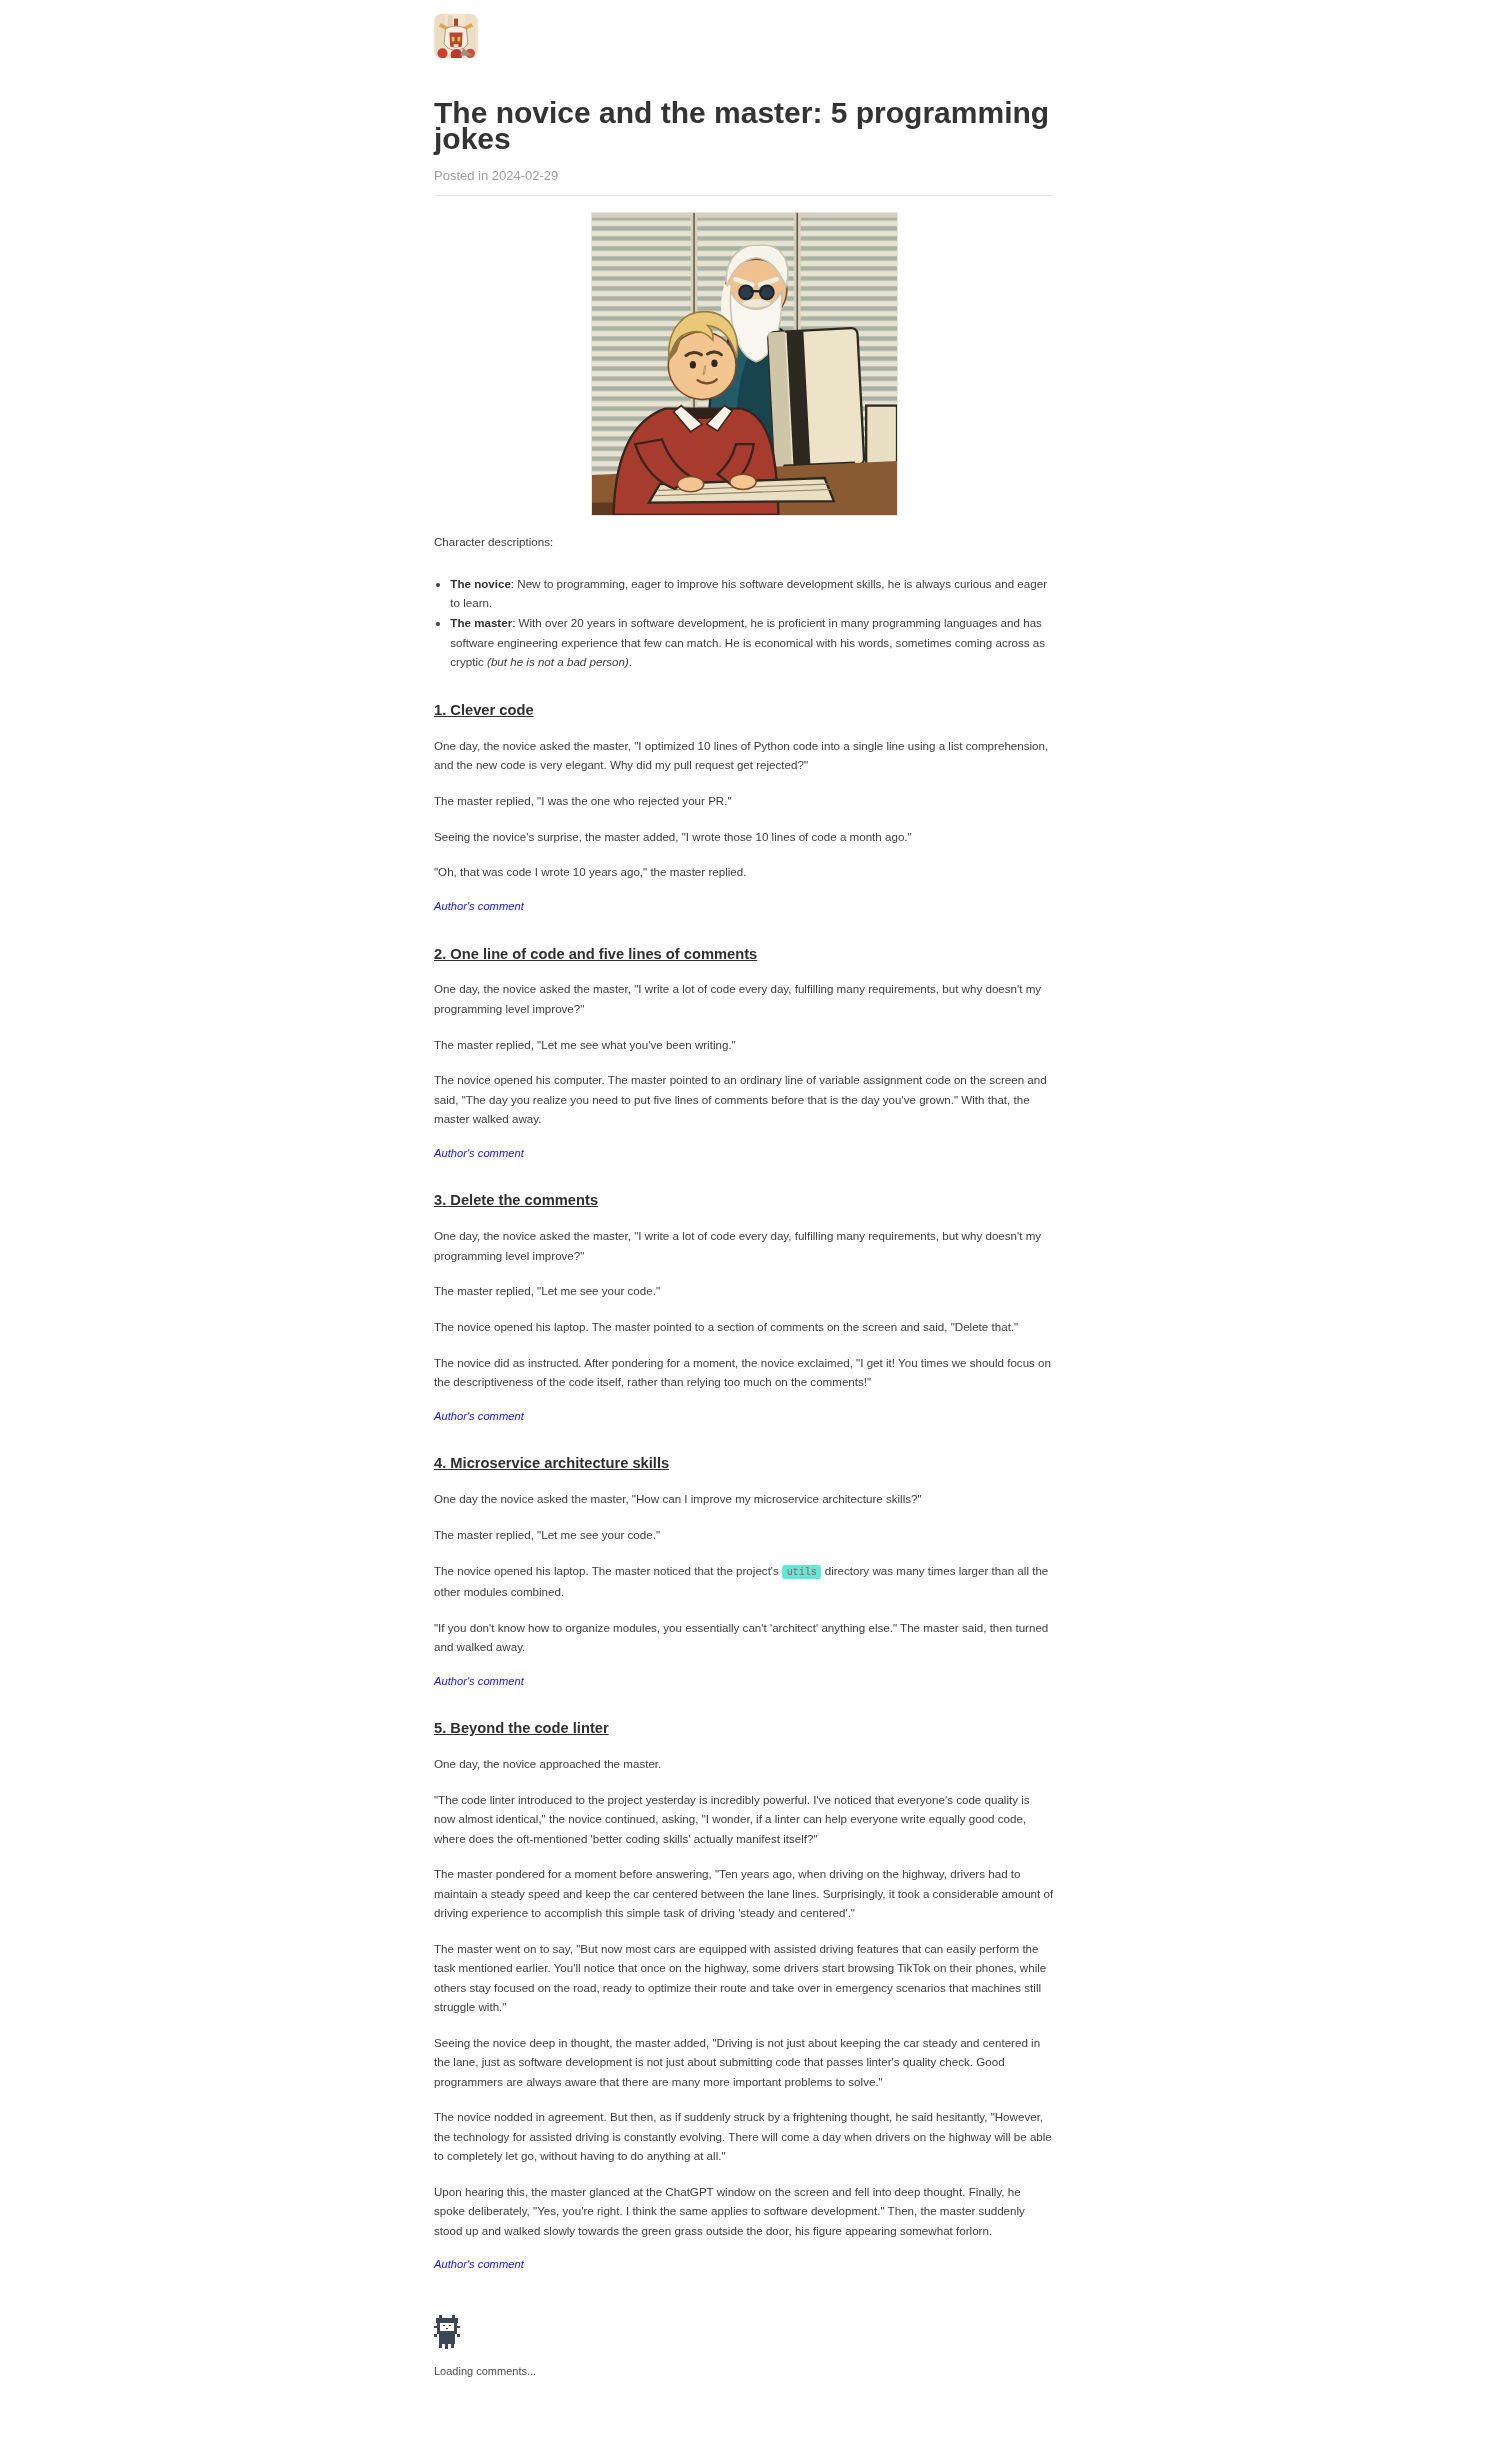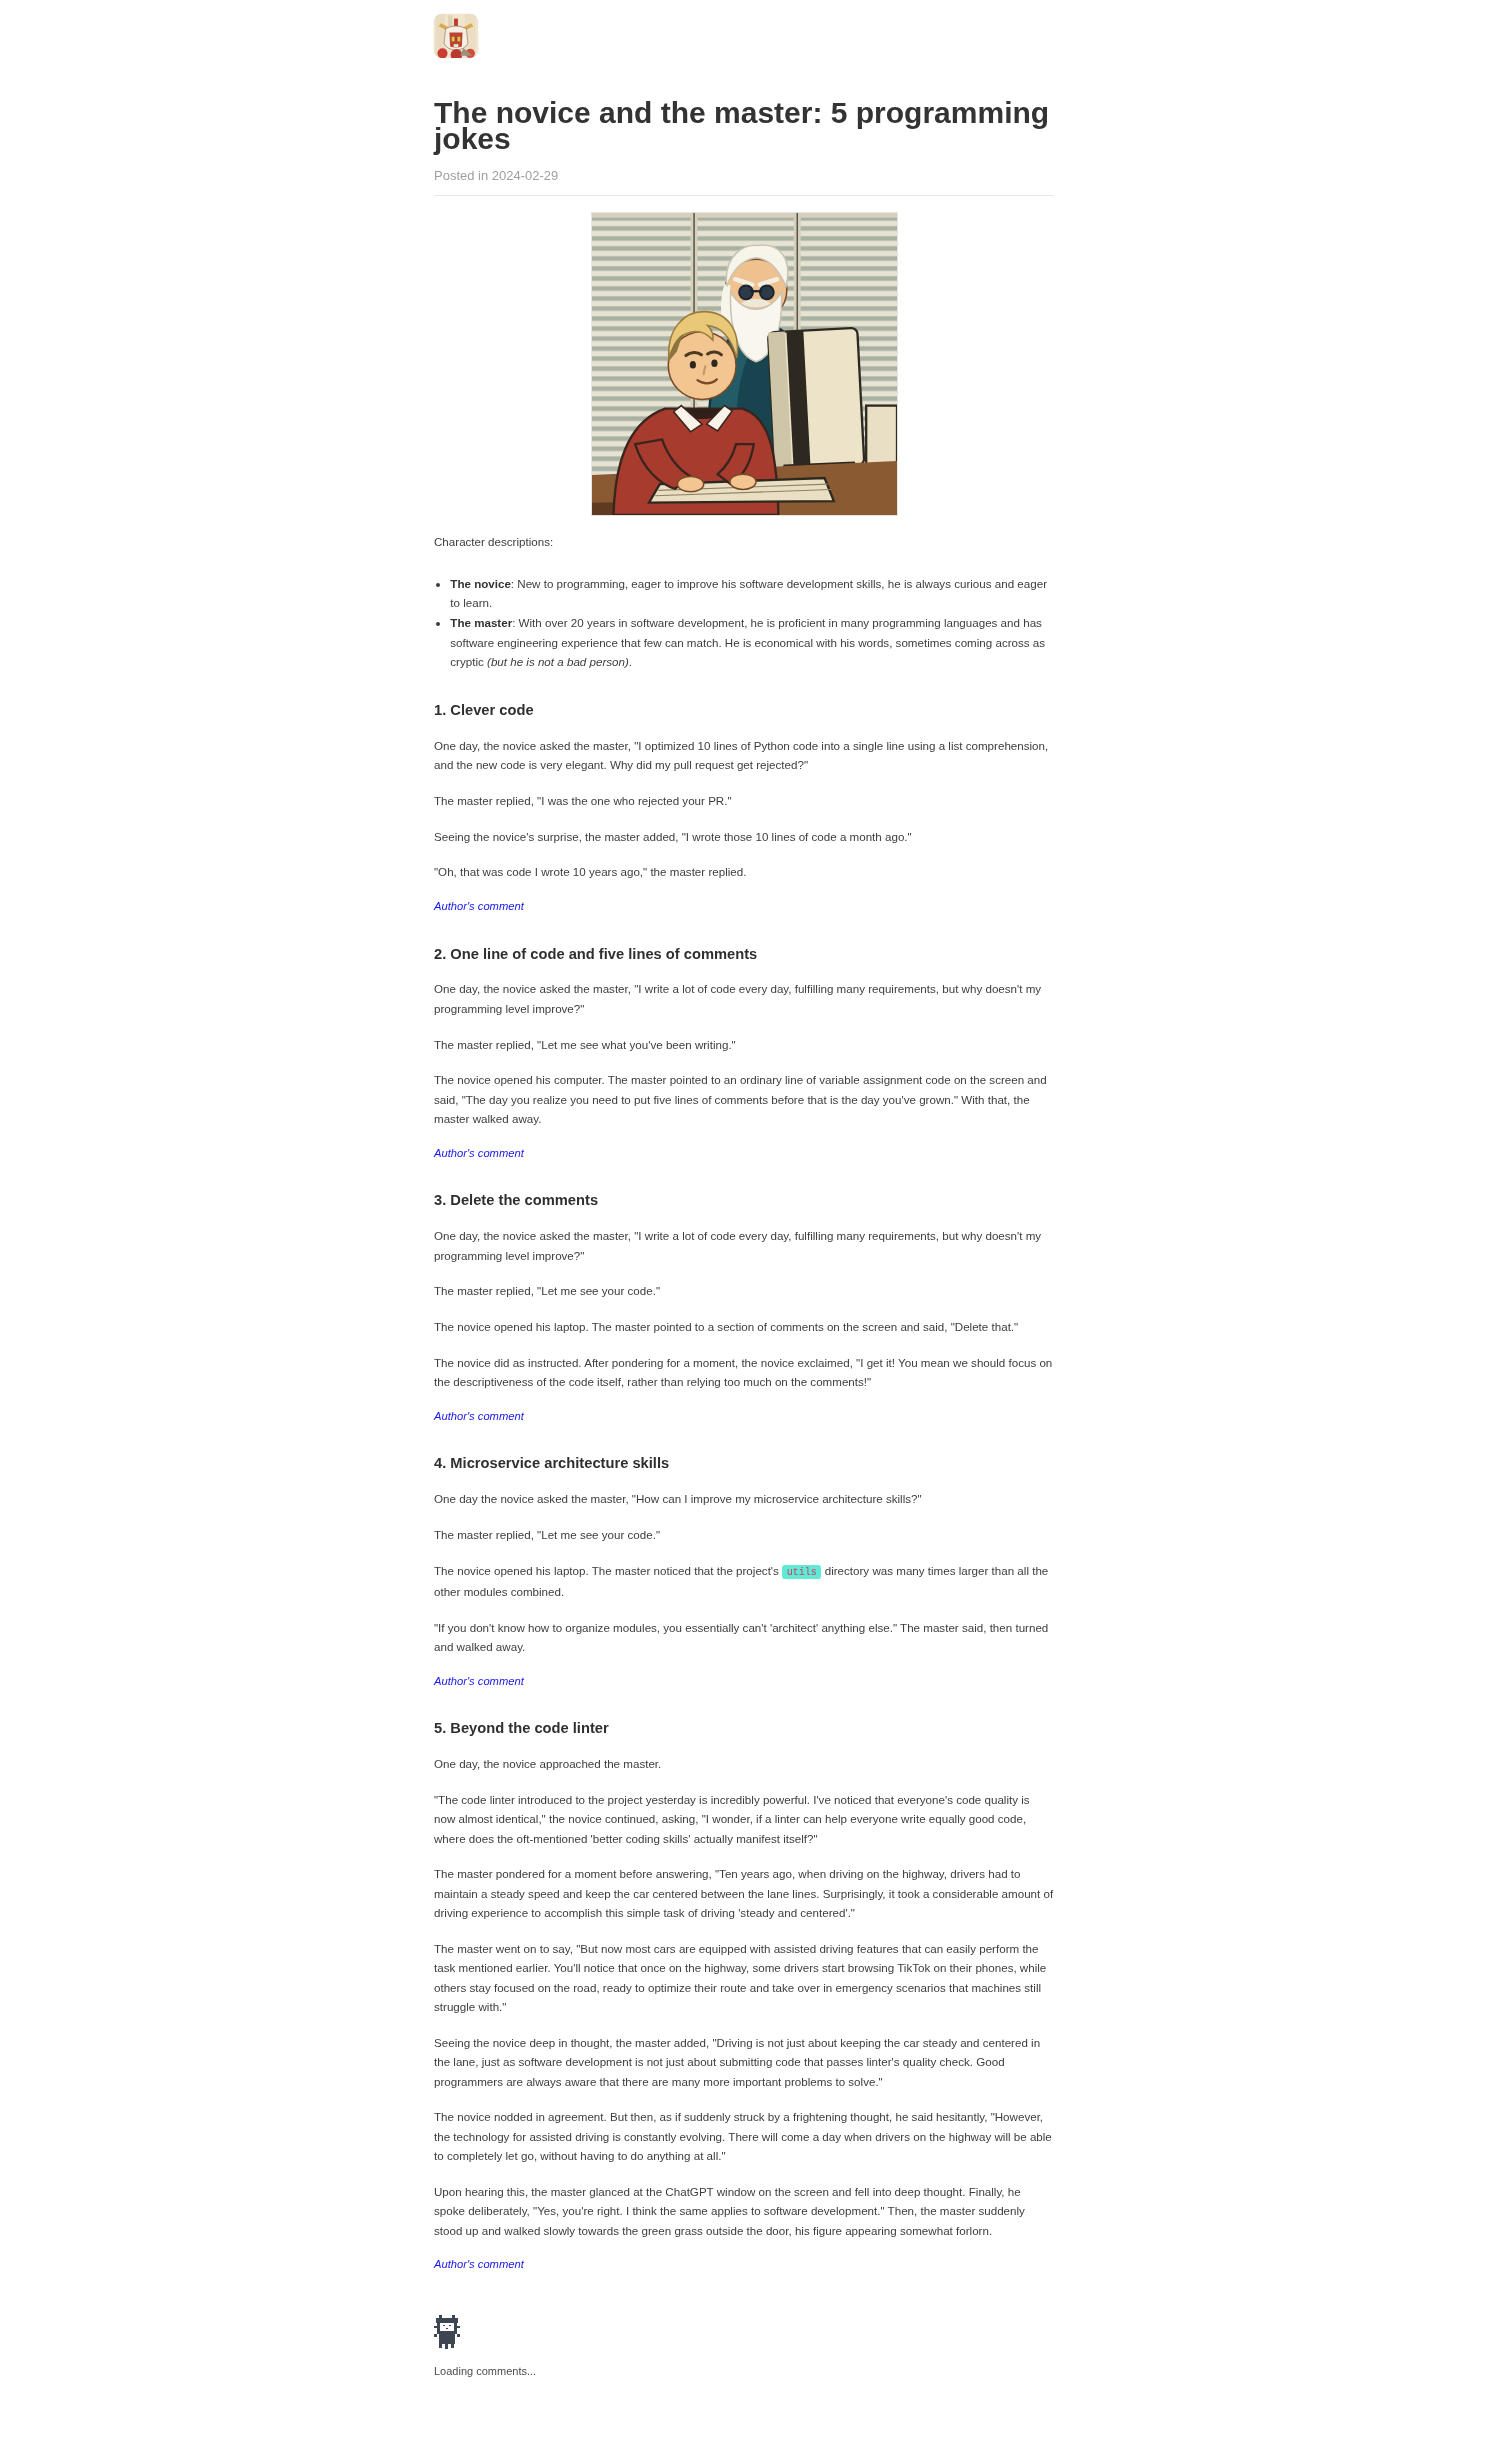--- a/index.html
+++ b/index.html
@@ -14,21 +14,21 @@
   hr.head-rule { border:none; border-top:0.8px solid #e7e7e7; margin:12.4px 0 0; }
 
   .hero-wrap { text-align:center; margin-top:15.5px; line-height:0; }
   .hero-wrap svg { border:0.8px solid #e3e3e3; background:#e9e6d8; }
 
   p.body-p { font-size:11.6px; line-height:19.4px; margin:16.3px 0 0; }
   ul.char-list { margin:22px 0 0; padding-left:16.3px; }
   ul.char-list li { font-size:11.6px; line-height:19.4px; margin:0.8px 0; }
   ul.char-list li b { color:#333; }
 
-  h3.section-heading { font-size:14.7px; line-height:18.6px; font-weight:700; color:#2f2f2f; margin:29.5px 0 0; }
+  h3.section-heading { font-size:14.7px; line-height:18.6px; font-weight:700; color:#2f2f2f; margin:29.5px 0 0;text-decoration:underline; }
 
   a.author-link { display:inline-block; margin-top:16.3px; color:#1717ee; font-size:11.2px; line-height:17px;
                   text-decoration:none; cursor:pointer;font-style:italic; }
 
   code.inline-code { font-family:"Liberation Mono","DejaVu Sans Mono",monospace; font-size:10px;
                      color:#d23b64; background:#5eead4; padding:1.6px 4.7px; border-radius:3.1px; }
 
   .comments-block { margin-top:42px; }
   .mascot { display:inline-block; line-height:0; }
   .loading-line { font-size:11px; color:#4d4d4d; margin-top:11px; }
@@ -161,21 +161,21 @@
         <p class="body-p">One day, the novice asked the master, "I write a lot of code every day, fulfilling many requirements, but why doesn't my programming level improve?"</p>
         <p class="body-p">The master replied, "Let me see what you've been writing."</p>
         <p class="body-p">The novice opened his computer. The master pointed to an ordinary line of variable assignment code on the screen and said, "The day you realize you need to put five lines of comments before that is the day you've grown." With that, the master walked away.</p>
         <div><a class="author-link" style="color: rgb(23, 23, 238);">Author's comment</a></div>
       </section>
       <section>
         <h3 class="section-heading">3. Delete the comments</h3>
         <p class="body-p">One day, the novice asked the master, "I write a lot of code every day, fulfilling many requirements, but why doesn't my programming level improve?"</p>
         <p class="body-p">The master replied, "Let me see your code."</p>
         <p class="body-p">The novice opened his laptop. The master pointed to a section of comments on the screen and said, "Delete that."</p>
-        <p class="body-p">The novice did as instructed. After pondering for a moment, the novice exclaimed, "I get it! You mean we should focus on the descriptiveness of the code itself, rather than relying too much on the comments!"</p>
+        <p class="body-p">The novice did as instructed. After pondering for a moment, the novice exclaimed, "I get it! You times we should focus on the descriptiveness of the code itself, rather than relying too much on the comments!"</p>
         <div><a class="author-link" style="color: rgb(23, 23, 238);">Author's comment</a></div>
       </section>
       <section>
         <h3 class="section-heading">4. Microservice architecture skills</h3>
         <p class="body-p">One day the novice asked the master, "How can I improve my microservice architecture skills?"</p>
         <p class="body-p">The master replied, "Let me see your code."</p>
         <p class="body-p">The novice opened his laptop. The master noticed that the project's <code class="inline-code">utils</code> directory was many times larger than all the other modules combined.</p>
         <p class="body-p">"If you don't know how to organize modules, you essentially can't 'architect' anything else." The master said, then turned and walked away.</p>
         <div><a class="author-link" style="color: rgb(23, 23, 238);">Author's comment</a></div>
       </section>

